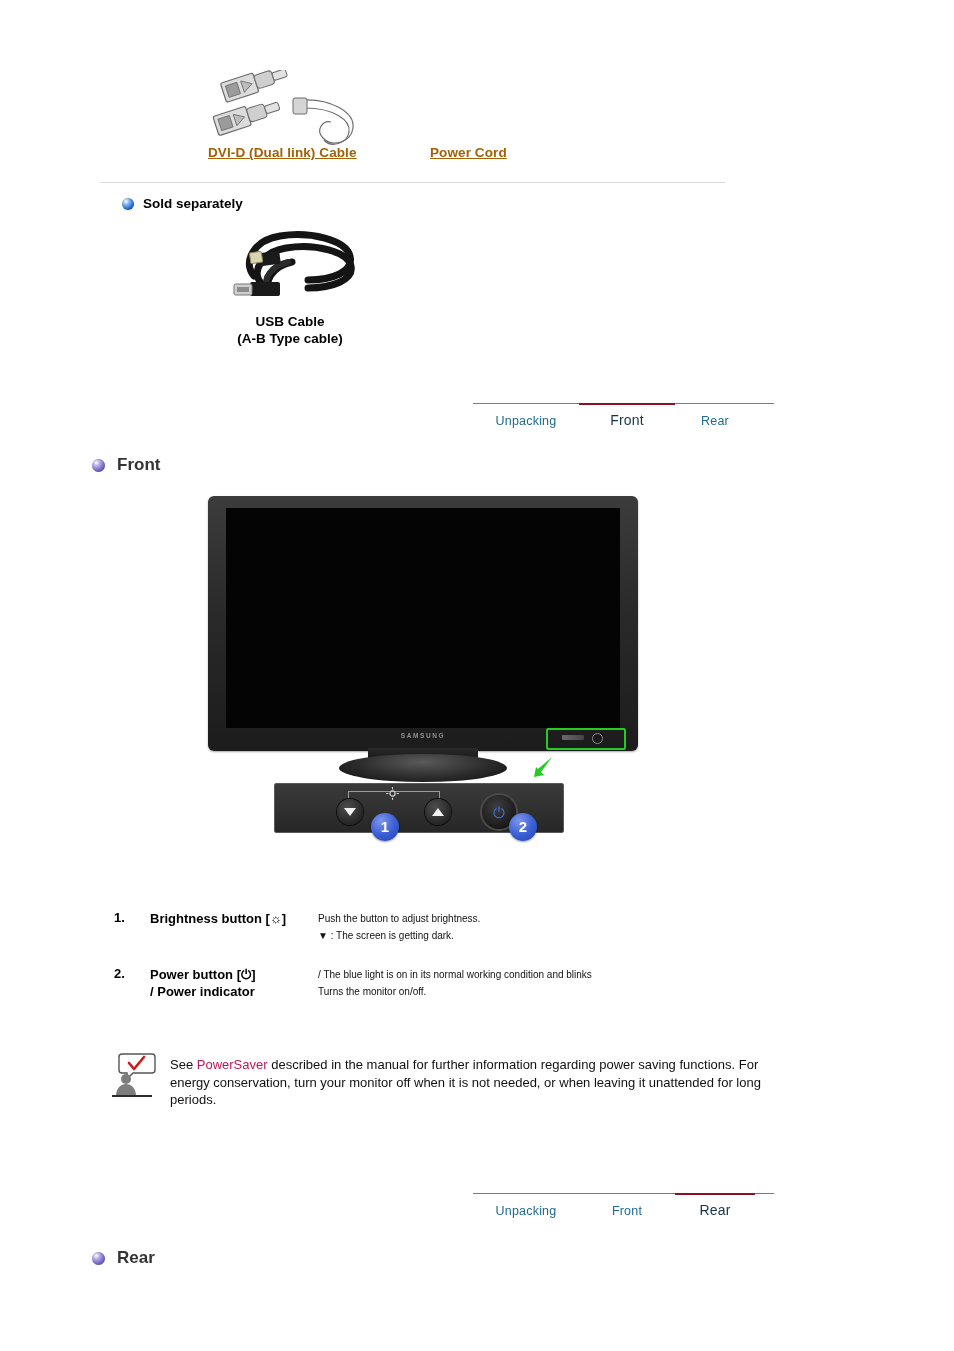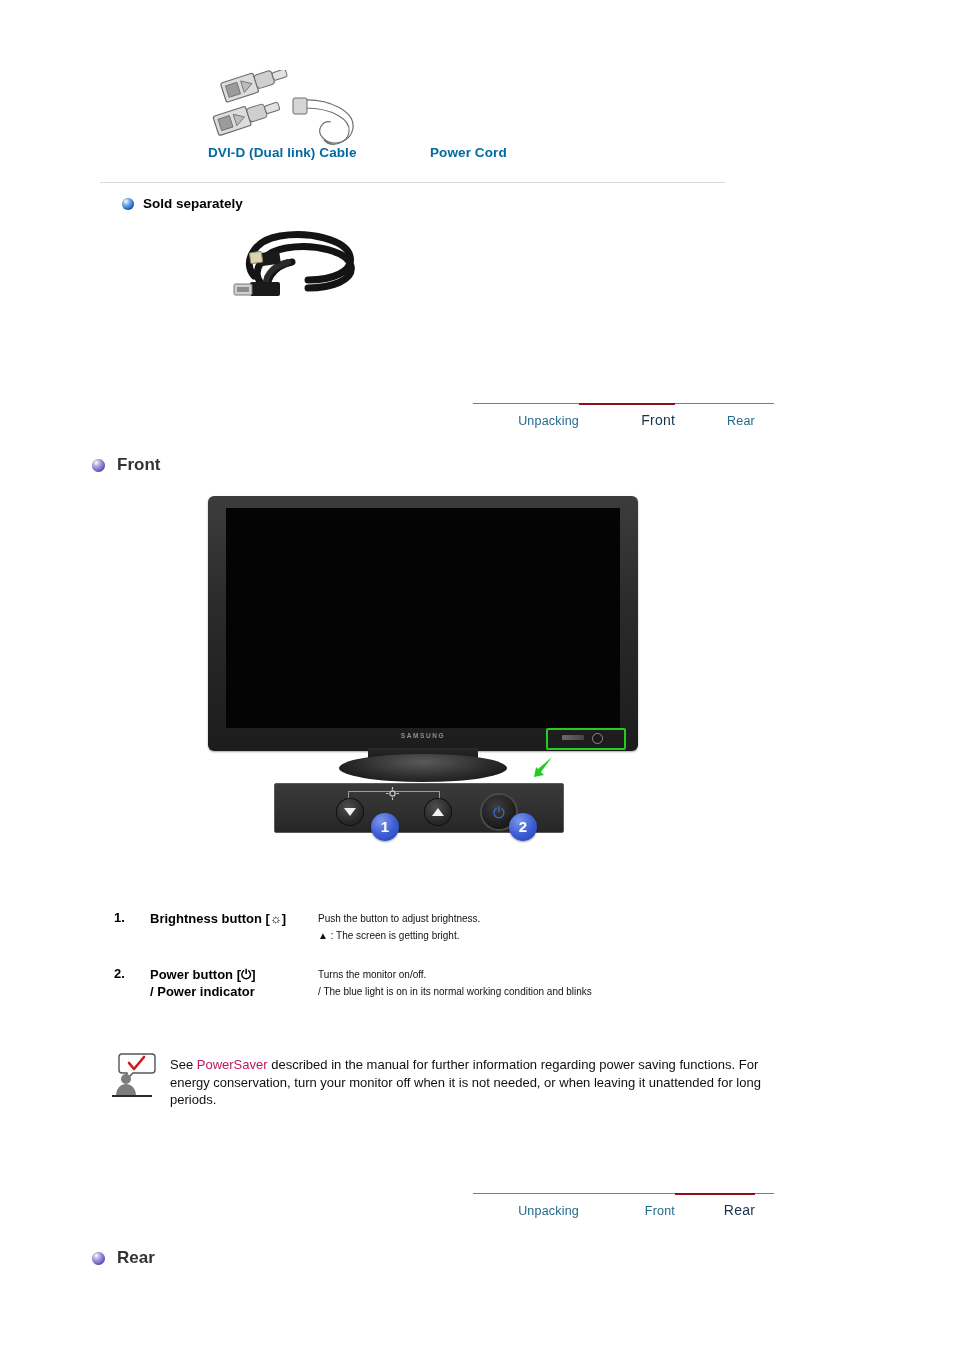--- a/index.html
+++ b/index.html
@@ -6,21 +6,21 @@
   body{
     width:954px;height:1351px;background:#ffffff;
     font-family:"Liberation Sans", sans-serif;
     color:#000;position:relative;overflow:hidden;
   }
   .page{position:absolute;inset:0;}
 
   
   .acc-row{position:absolute;left:100px;top:70px;width:630px;height:100px;}
   .acc-caption-row{position:absolute;left:100px;top:145px;width:630px;height:20px;}
-  .acc-label{position:absolute;font-size:13.5px;font-weight:bold;color:#0369a1;letter-spacing:.1px;}
+  .acc-label{position:absolute;font-size:13.5px;font-weight:bold;color:#a16207;letter-spacing:.1px;text-decoration:underline;}
   #dvi-label{left:108px;top:0;}
   #power-label{left:330px;top:0;}
 
   
   .dvi-art{position:absolute;left:105px;top:0;width:180px;height:85px;}
 
   .hr{position:absolute;left:100px;top:182px;width:625px;height:1px;background:#d9d9d9;}
 
   
   .sold-sep{position:absolute;left:122px;top:196px;display:flex;align-items:center;gap:9px;}
@@ -42,21 +42,21 @@
   .usb-art{position:absolute;left:228px;top:222px;width:140px;height:90px;}
   .usb-cap{position:absolute;left:150px;top:314px;width:280px;text-align:center;
            font-size:13.5px;font-weight:bold;line-height:16.5px;}
 
   
   .tabnav{position:absolute;left:473px;width:301px;height:38px;overflow:hidden;}
   .tabnav .rule{position:absolute;left:0;top:0;width:301px;height:1px;background:#6a7f93;}
   .tabnav .tab{position:absolute;top:0;height:38px;}
   .tabnav .tab .bar{position:absolute;left:0;top:-1px;height:3px;width:100%;background:transparent;}
   .tabnav .tab.active .bar{background:#8d101f;}
-  .tabnav .tab .lbl{position:absolute;left:0;top:11px;width:100%;text-align:right;
+  .tabnav .tab .lbl{position:absolute;left:0;top:11px;width:100%;text-align:center;
                      font-size:12.5px;color:#1f6a8c;letter-spacing:.2px;}
   .tabnav .tab.active .lbl{color:#16334d;font-size:14px;top:9px;}
   .tab-unpack{left:0;width:106px;}
   .tab-front{left:106px;width:96px;}
   .tab-rear{left:202px;width:80px;}
   .tab-more{left:282px;width:19px;}
 
   
   .sec-head{position:absolute;display:flex;align-items:center;gap:12px;}
   .sec-head .t{font-size:17px;font-weight:bold;color:#333;}
@@ -175,20 +175,24 @@
     <g fill="none" stroke="#2b2b2b" stroke-width="6" stroke-linecap="round">
       <path d="M60 40 C44 44 34 56 40 66"></path>
     </g>
     <rect x="22" y="60" width="30" height="14" rx="2" fill="#1a1a1a"></rect>
     <rect x="6" y="62" width="18" height="11" rx="1.5" fill="#cfcfcf" stroke="#777" stroke-width="1"></rect>
     <rect x="9" y="65" width="12" height="5" fill="#8c8c8c"></rect>
     <rect x="30" y="30" width="22" height="13" rx="2" fill="#1a1a1a" transform="rotate(-8 41 36)"></rect>
     <rect x="22" y="30" width="12" height="11" rx="1.5" fill="#d9d4b0" stroke="#8a855f" stroke-width="1" transform="rotate(-8 28 35)"></rect>
   </svg>
 
+  <div class="usb-cap">
+    <div>USB Cable</div>
+    <div>(A-B Type cable)</div>
+  </div>
 
   <div class="tabnav" style="top:403px;">
     <div class="rule"></div>
     <div class="tab tab-unpack">
       <div class="bar"></div>
       <div class="lbl">Unpacking</div>
     </div>
     <div class="tab tab-front active">
       <div class="bar"></div>
       <div class="lbl">Front</div>
@@ -249,33 +253,33 @@
   <div class="badge" id="badge1">1</div>
   <div class="badge" id="badge2">2</div>
 
   <div class="desc">
 
     <div class="desc-row">
       <div class="desc-num">1.</div>
       <div class="desc-term">Brightness button [☼]</div>
       <div class="desc-def">
         <div>Push the button to adjust brightness.</div>
-        <div>▲ : The screen is getting bright.</div>
+        <div>▼ : The screen is getting dark.</div>
       </div>
     </div>
 
     <div class="desc-row" style="margin-top:22px;">
       <div class="desc-num">2.</div>
       <div class="desc-term">
         <div>Power button [⏻]</div>
         <div>/ Power indicator</div>
       </div>
       <div class="desc-def">
+        <div>/ The blue light is on in its normal working condition and blinks</div>
         <div>Turns the monitor on/off.</div>
-        <div>/ The blue light is on in its normal working condition and blinks</div>
       </div>
     </div>
   </div>
 
   <div class="note">
     <svg class="note-icon" viewBox="0 0 44 46">
       <path d="M10 2 h30 a3 3 0 0 1 3 3 v13 a3 3 0 0 1 -3 3 h-19 l-6 6 v-6 h-5 a3 3 0 0 1 -3 -3 v-13 a3 3 0 0 1 3 -3 z" fill="#ffffff" stroke="#555" stroke-width="1.4"></path>
       <path d="M17 11 l5 6 l10 -12" fill="none" stroke="#d01a1a" stroke-width="2.6" stroke-linecap="round" stroke-linejoin="round"></path>
       <circle cx="14" cy="27" r="5" fill="#7d7d7d"></circle>
       <path d="M4 44 c0 -8 5 -12 10 -12 c5 0 10 4 10 12 z" fill="#7d7d7d"></path>

